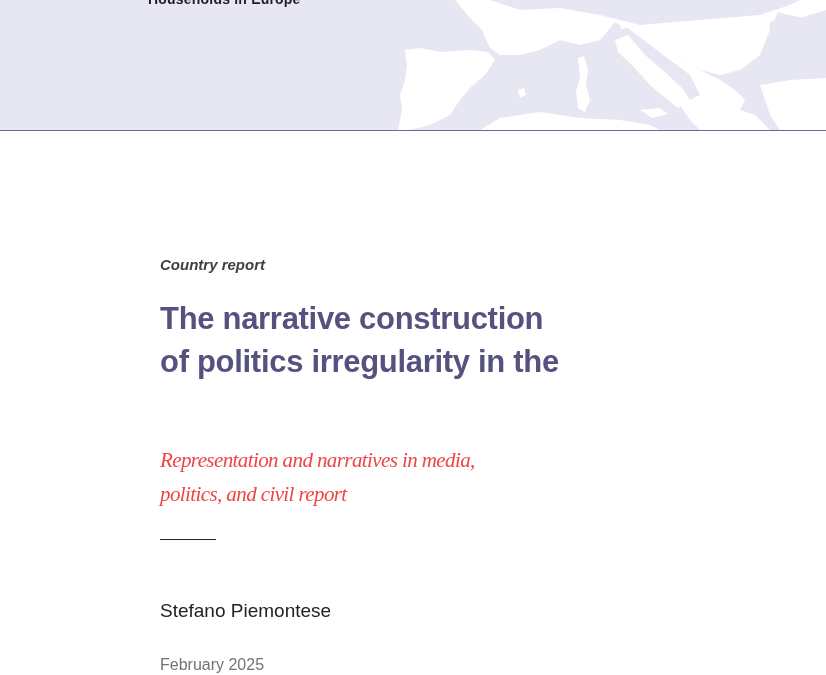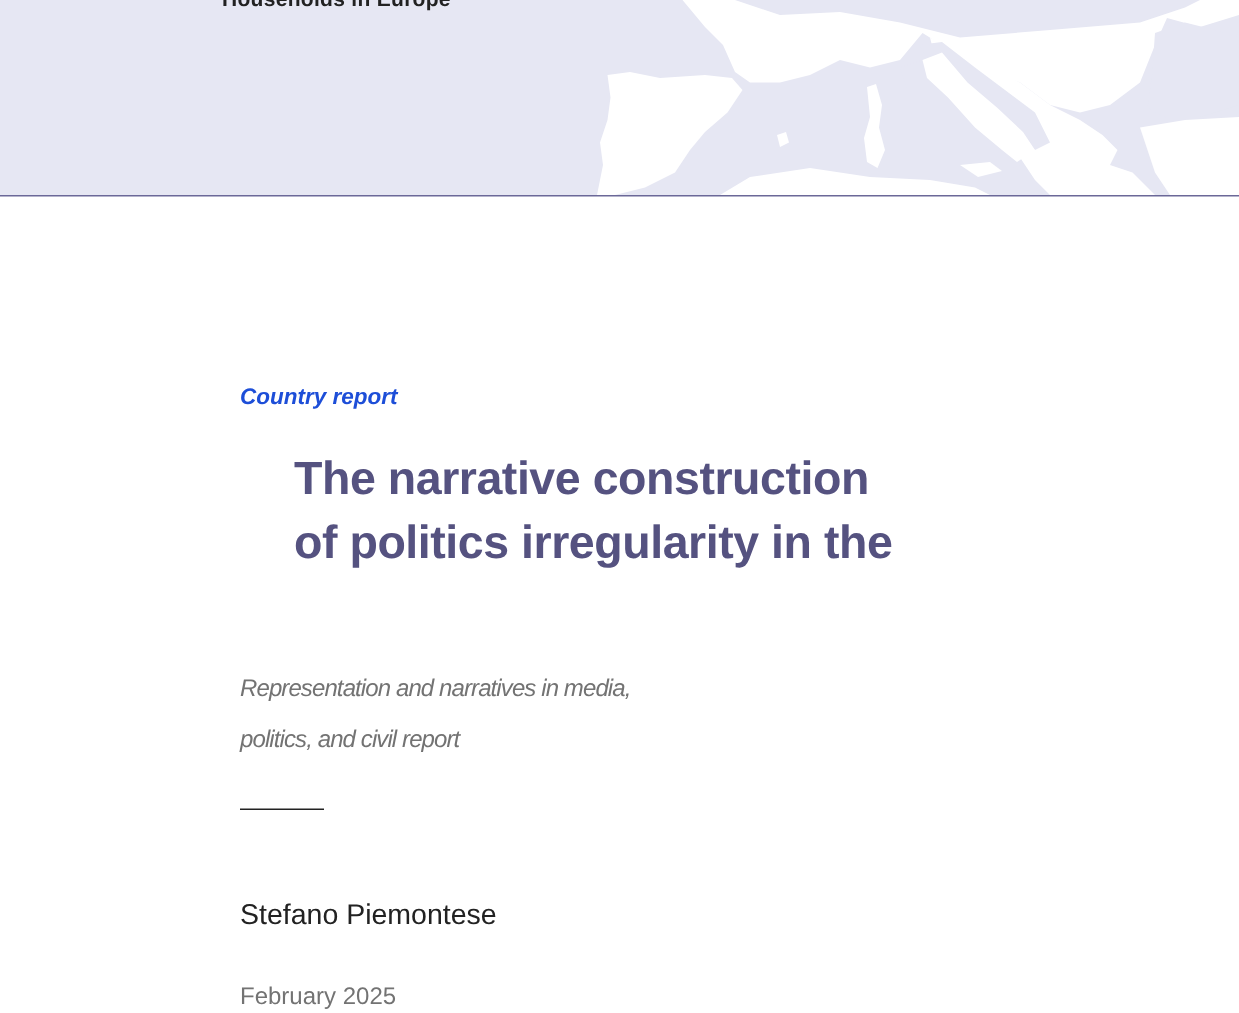--- a/index.html
+++ b/index.html
@@ -19,33 +19,33 @@
     font-size: 14px; font-weight: bold; color: #222;
     letter-spacing: 0.2px;
   }
   .banner-rule {
     position: absolute; left: 0; top: 130px; width: 826px; height: 1px;
     background: #6b6898;
   }
   .content { position: absolute; left: 160px; top: 0; width: 500px; }
   .kicker {
     position: absolute; top: 256px; left: 0;
-    font-size: 15px; font-style: italic; font-weight: bold; color: #1d4ed8;
+    font-size: 15px; font-style: italic; font-weight: bold; color: #404040;
     white-space: nowrap;
   }
   .title {
     position: absolute; top: 297px; left: 0; width: 470px;
     font-size: 31px; font-weight: bold; color: #555280;
     line-height: 43px; margin: 0; letter-spacing: -0.3px;
   }
-  .title span { display: block; white-space: nowrap; margin-left: 36px; }
+  .title span { display: block; white-space: nowrap; }
   .subtitle {
     position: absolute; top: 443px; left: 0; width: 440px;
-    font-family: Liberation Sans, sans-serif;
-    font-size: 16px; font-style: italic; color: #737373;
+    font-family: Liberation Serif, serif;
+    font-size: 21px; font-style: italic; color: #ef4444;
     line-height: 34px; letter-spacing: -0.6px;
   }
   .subtitle span { display: block; white-space: nowrap; }
   .short-rule {
     position: absolute; top: 539px; left: 0; width: 56px; height: 1px;
     background: #222;
   }
   .author {
     position: absolute; top: 600px; left: 0;
     font-size: 19px; color: #222; white-space: nowrap;

